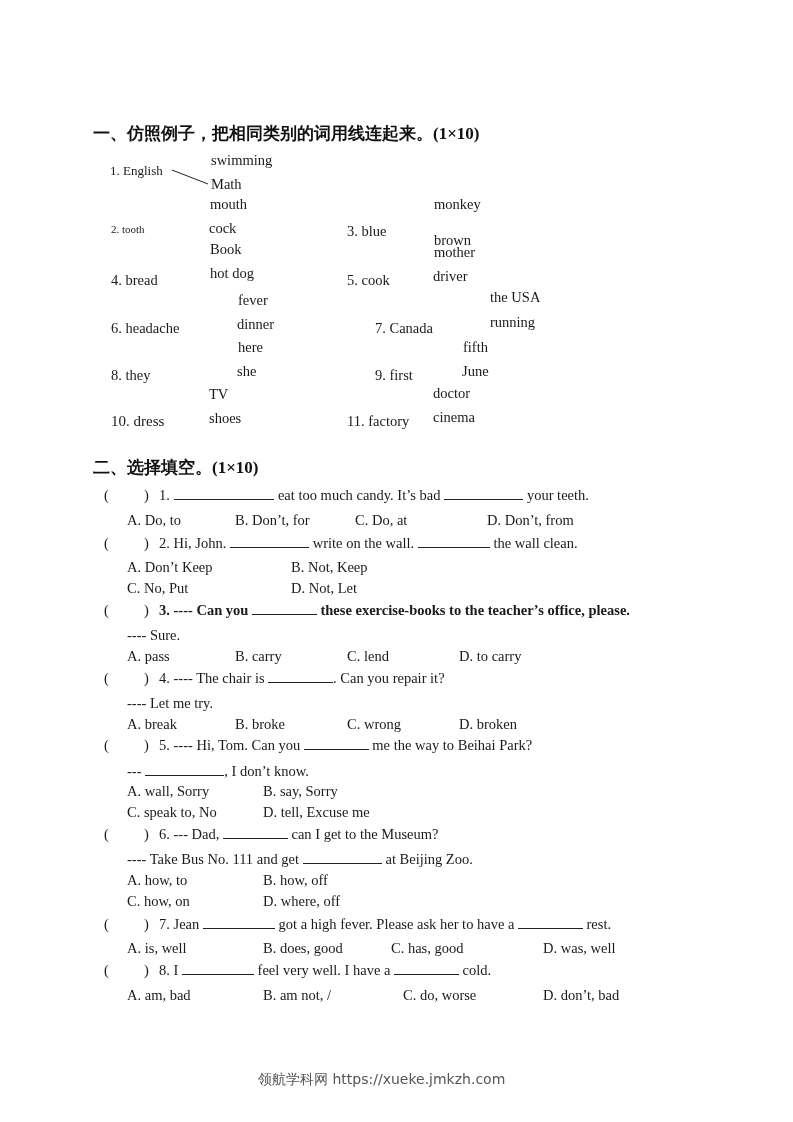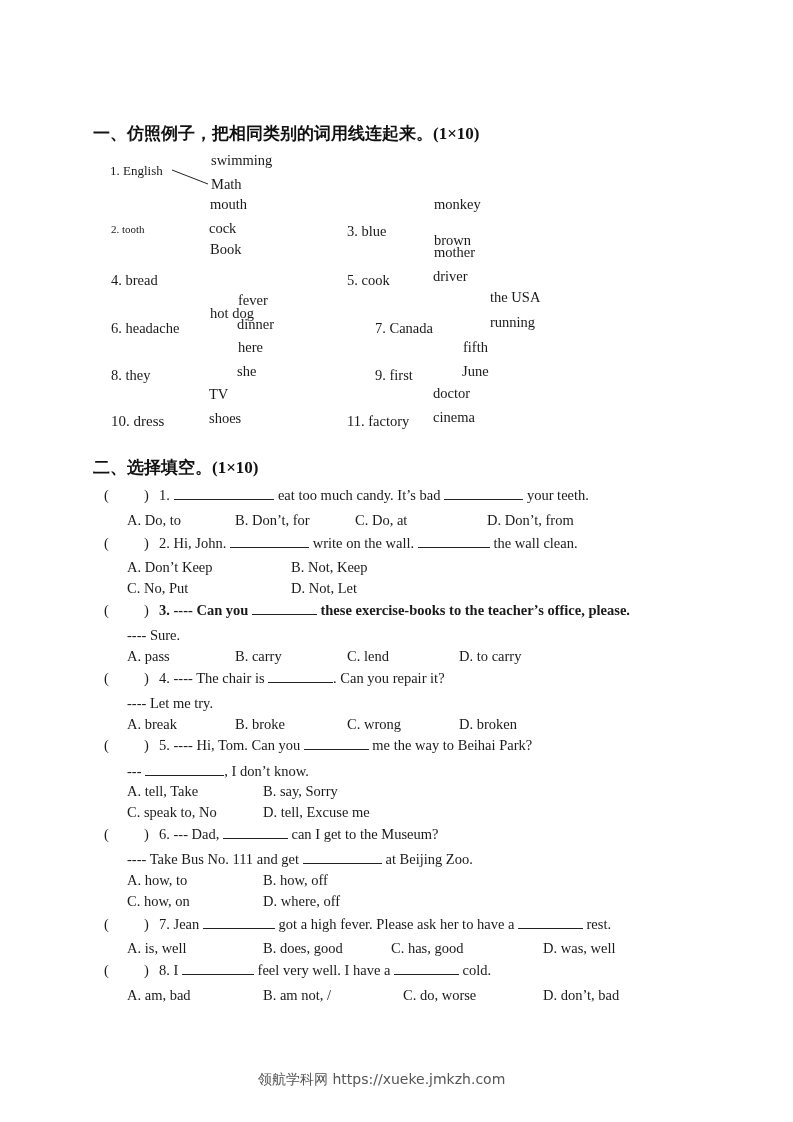--- a/index.html
+++ b/index.html
@@ -27,21 +27,21 @@
     <div class="abs w-small" style="left: 111px; top: 223px; font-size: 11px;">2. tooth</div>
     <div class="abs w-small" style="left: 111px; top: 272px; font-size: 14.5px;">4. bread</div>
     <div class="abs w-small" style="left: 111px; top: 320px; font-size: 14.5px;">6. headache</div>
     <div class="abs w-small" style="left: 111px; top: 367px; font-size: 14.5px;">8. they</div>
     <div class="abs w-small" style="left: 111px; top: 413px; font-size: 15px;">10. dress</div>
     <div class="abs w" style="left: 211px; top: 152px;">swimming</div>
     <div class="abs w" style="left: 211px; top: 176px;">Math</div>
     <div class="abs w" style="left: 210px; top: 196px;">mouth</div>
     <div class="abs w" style="left: 209px; top: 220px;">cock</div>
     <div class="abs w" style="left: 210px; top: 241px;">Book</div>
-    <div class="abs w" style="left: 210px; top: 265px; margin-top: 40px;">hot dog</div>
+    <div class="abs w" style="left: 210px; top: 265px;">hot dog</div>
     <div class="abs w" style="left: 238px; top: 292px;">fever</div>
     <div class="abs w" style="left: 237px; top: 316px;">dinner</div>
     <div class="abs w" style="left: 238px; top: 339px;">here</div>
     <div class="abs w" style="left: 237px; top: 363px;">she</div>
     <div class="abs w" style="left: 209px; top: 386px;">TV</div>
     <div class="abs w" style="left: 209px; top: 410px;">shoes</div>
     <div class="abs w" style="left: 347px; top: 223px;">3. blue</div>
     <div class="abs w" style="left: 347px; top: 272px;">5. cook</div>
     <div class="abs w" style="left: 375px; top: 320px;">7. Canada</div>
     <div class="abs w" style="left: 375px; top: 367px;">9. first</div>
@@ -93,21 +93,21 @@
     <div class="abs q" style="left: 159px; top: 670px;"><span style="white-space: pre;">4. ---- The chair is </span><span class="blank" style="width: 64.8px;"></span><span style="white-space: pre;">. Can you repair it?</span></div>
     <div class="abs q" style="left: 127px; top: 695px;">---- Let me try.</div>
     <div class="abs q" style="left: 127px; top: 716px;">A. break</div>
     <div class="abs q" style="left: 235px; top: 716px;">B. broke</div>
     <div class="abs q" style="left: 347px; top: 716px; text-align: right;">C. wrong</div>
     <div class="abs q" style="left: 459px; top: 716px;">D. broken</div>
     <div class="abs q" style="left: 104px; top: 737px;">(</div>
     <div class="abs q" style="left: 144px; top: 737px;">)</div>
     <div class="abs q" style="left: 159px; top: 737px;"><span style="white-space: pre;">5. ---- Hi, Tom. Can you </span><span class="blank" style="width: 64.8px;"></span><span style="white-space: pre;"> me the way to Beihai Park?</span></div>
     <div class="abs q" style="left: 127px; top: 763px;"><span style="white-space: pre;">--- </span><span class="blank" style="width: 79.2px;"></span><span style="white-space: pre;">, I don’t know.</span></div>
-    <div class="abs q" style="left: 127px; top: 783px;">A. tell, Take</div>
+    <div class="abs q" style="left: 127px; top: 783px;">A. wall, Sorry</div>
     <div class="abs q" style="left: 263px; top: 783px;">B. say, Sorry</div>
     <div class="abs q" style="left: 127px; top: 804px;">C. speak to, No</div>
     <div class="abs q" style="left: 263px; top: 804px;">D. tell, Excuse me</div>
     <div class="abs q" style="left: 104px; top: 826px;">(</div>
     <div class="abs q" style="left: 144px; top: 826px;">)</div>
     <div class="abs q" style="left: 159px; top: 826px;"><span style="white-space: pre;">6. --- Dad, </span><span class="blank" style="width: 64.8px;"></span><span style="white-space: pre;"> can I get to the Museum?</span></div>
     <div class="abs q" style="left: 127px; top: 851px;"><span style="white-space: pre;">---- Take Bus No. 111 and get </span><span class="blank" style="width: 79.2px;"></span><span style="white-space: pre;"> at Beijing Zoo.</span></div>
     <div class="abs q" style="left: 127px; top: 872px;">A. how, to</div>
     <div class="abs q" style="left: 263px; top: 872px;">B. how, off</div>
     <div class="abs q" style="left: 127px; top: 893px;">C. how, on</div>

